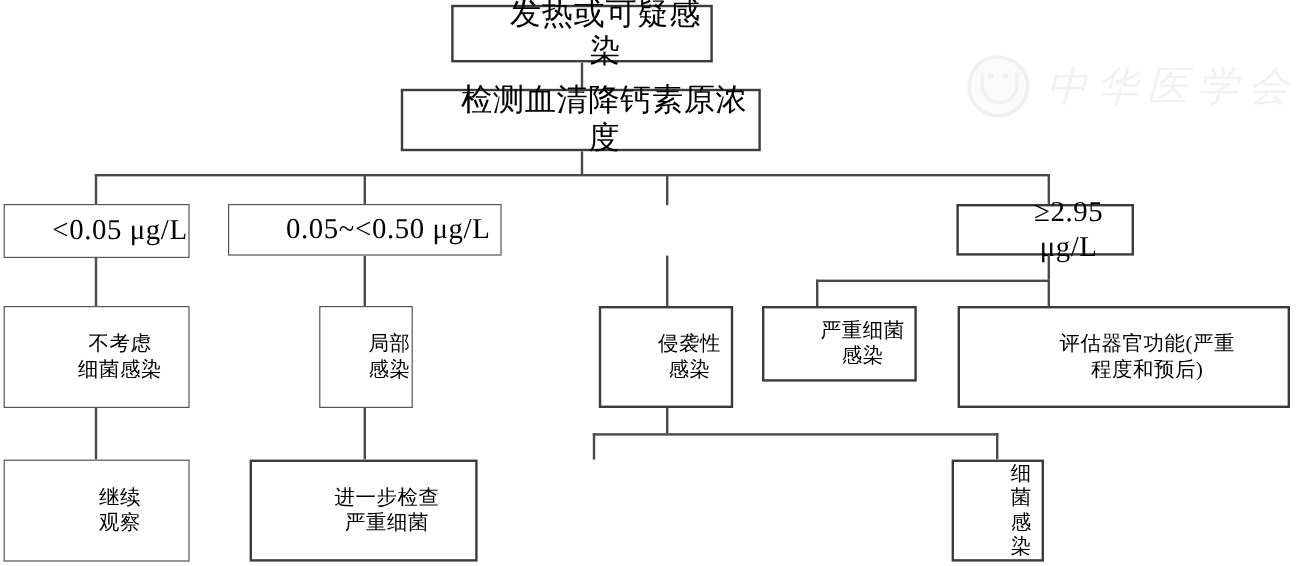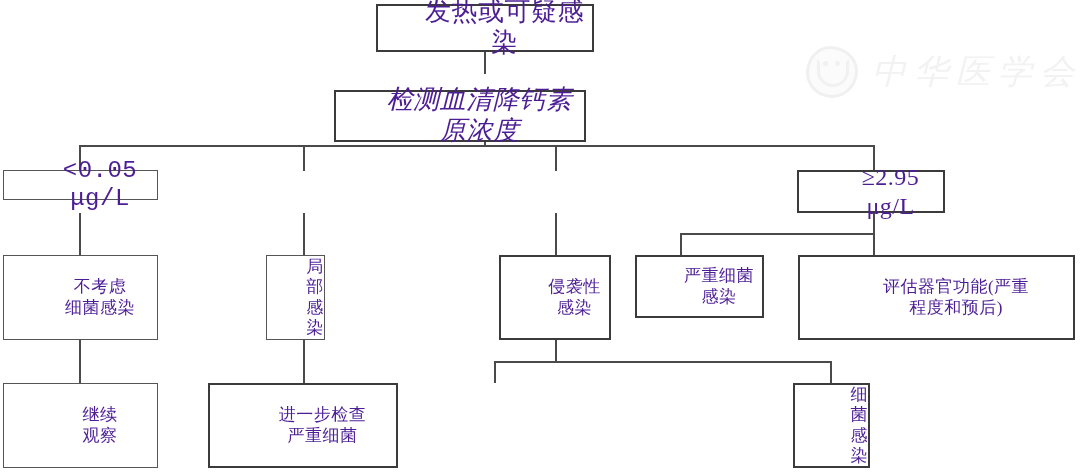--- a/index.html
+++ b/index.html
@@ -17,21 +17,21 @@
   }
   .node {
     position: absolute;
     box-sizing: border-box;
     border: 2px solid #3b3b3b;
     background: #ffffff;
     display: flex;
     align-items: center;
     justify-content: center;
     text-align: center;
-    color: #4c1d95;
+    color: #000000;
     line-height: 1.18;
     z-index: 3;
     white-space: pre-line;
     letter-spacing: 0.5px;
     padding-left: 39px;
   }
   .node.thin { border-width: 1.5px; border-color: #555; }
   .f26 { font-size: 26px; }
   .f25 { font-size: 17px; }
   .f24 { font-size: 24px; }
@@ -121,46 +121,47 @@
   <div class="conn v" style="left:680px; top:233px; height:22px;"></div>
   <div class="conn v" style="left:873px; top:233px; height:22px;"></div>
 
   <div class="conn v" style="left:555px; top:340px; height:21px;"></div>
   <div class="conn h" style="left:494px; top:361px; width:338px;"></div>
   <div class="conn v" style="left:494px; top:361px; height:22px;"></div>
   <div class="conn v" style="left:830px; top:361px; height:22px;"></div>
 
   <div class="node f26" style="left:376px; top:4px; width:218px; height:48px;">发热或可疑感染</div>
 
-  <div class="node f26" style="left:334px; top:90px; width:252px; height:52px;font-style:italic;">检测血清降钙素原浓度</div>
+  <div class="node f26" style="left:334px; top:74px; width:300px; height:52px;">检测血清降钙素原浓度</div>
 
-  <div class="node thin f24" style="left:3px; top:170px; width:155px; height:30px;font-family:Liberation Mono, monospace;">&lt;0.05 μg/L</div>
+  <div class="node thin f24" style="left:3px; top:170px; width:155px; height:45px;">&lt;0.05 μg/L</div>
 
+  <div class="node thin f24" style="left:190px; top:170px; width:228px; height:43px;">0.05~&lt;0.50 μg/L</div>
 
 
   <div class="node f24" style="left:797px; top:170px; width:148px; height:43px;">≥2.95 μg/L</div>
 
   <div class="node thin f25" style="left:3px; top:255px; width:155px; height:85px;">不考虑
 细菌感染</div>
 
-  <div class="node thin f25" style="left:266px; top:255px; width:59px; height:85px;">局部
+  <div class="node thin f25" style="left:266px; top:255px; width:78px; height:85px;">局部
 感染</div>
 
   <div class="node f25" style="left:499px; top:255px; width:112px; height:85px;">侵袭性
 感染</div>
 
   <div class="node f25" style="left:635px; top:255px; width:129px; height:63px;">严重细菌
 感染</div>
 
   <div class="node f25" style="left:798px; top:255px; width:277px; height:85px;">评估器官功能(严重
 程度和预后)</div>
 
   <div class="node thin f25" style="left:3px; top:383px; width:155px; height:85px;">继续
 观察</div>
 
   <div class="node f25" style="left:208px; top:383px; width:190px; height:85px;">进一步检查
 严重细菌</div>
 
 
-  <div class="node f25" style="left:793px; top:383px; width:77px; height:85px;text-align:right;">细菌
+  <div class="node f25" style="left:793px; top:383px; width:77px; height:85px;">细菌
 感染</div>
 
 </div>
 
 </body></html>

